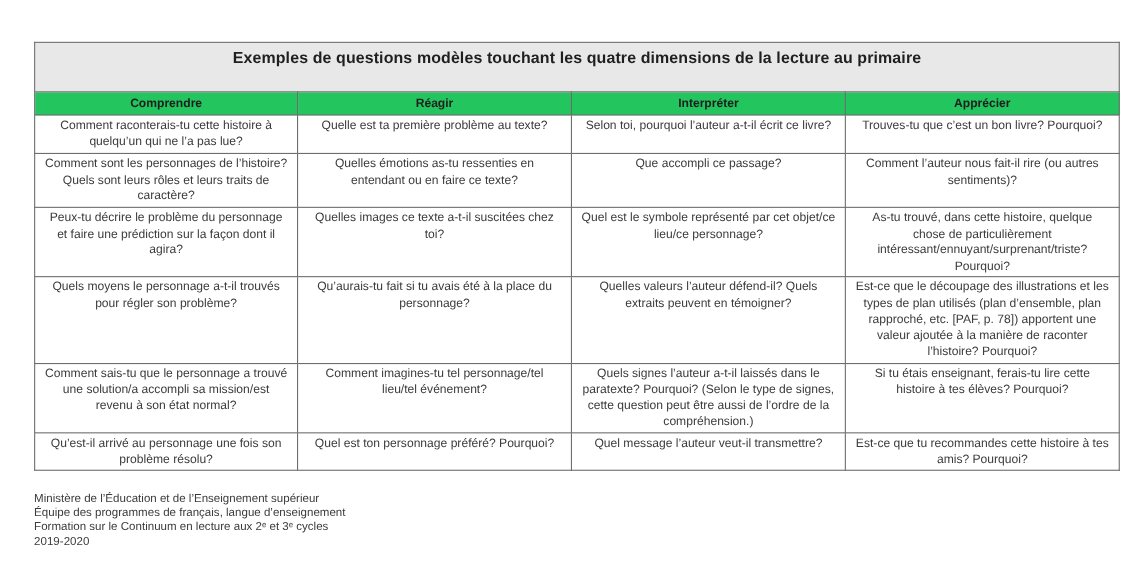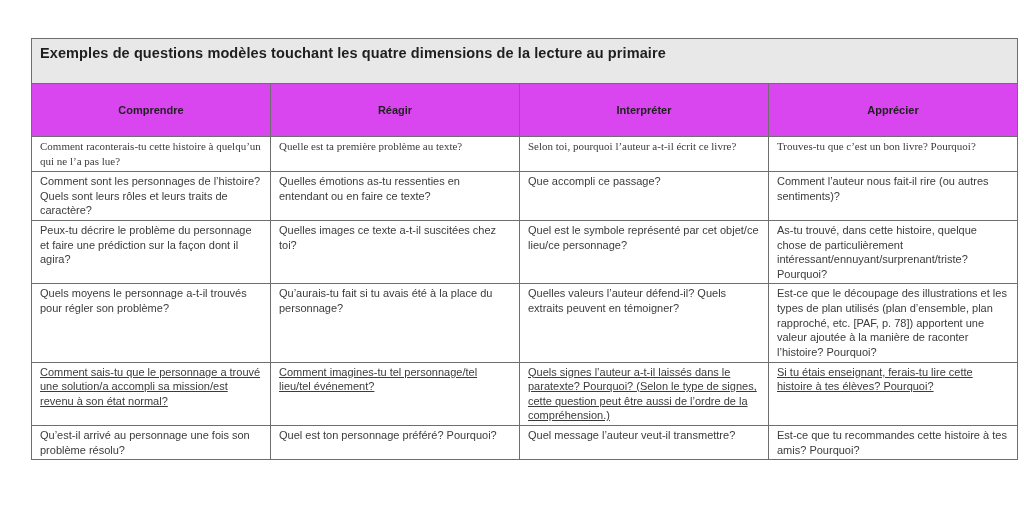--- a/index.html
+++ b/index.html
@@ -18,51 +18,52 @@
     border-collapse:collapse;
     table-layout:fixed;
   }
   table.doc-table col.c1 { width:239px; }
   table.doc-table col.c2 { width:249px; }
   table.doc-table col.c3 { width:249px; }
   table.doc-table col.c4 { width:249px; }
   table.doc-table td, table.doc-table th {
     border:1px solid #6e6e6e;
     vertical-align:top;
+    text-align:center;
   }
   td.title-cell {
     background:#e8e8e8;
     height:45px;
     font-size:14.5px;
     font-weight:bold;
     color:#1f1f1f;
     padding:6px 8px 0 8px;
     letter-spacing:0.1px;
   }
   th.col-header {
-    background:#d946ef;
+    background:#22c55e;
     height:18px;
     font-size:11px;
     font-weight:bold;
     color:#1f1f1f;
-    padding:20px 4px;
+    padding:4px 4px;
     vertical-align:middle;
   }
   td.q-cell {
     background:#ffffff;
     font-size:11px;
     line-height:1.33;
     padding:2px 8px;
     color:#3b3b3b;
   }
-  tr.r1 td { height:35px;font-family:Liberation Serif, serif; }
+  tr.r1 td { height:35px; }
   tr.r2 td { height:38px;margin-top:24px; }
   tr.r3 td { height:58px; }
   tr.r4 td { height:77px; }
-  tr.r5 td { height:57px;text-decoration:underline; }
+  tr.r5 td { height:57px; }
   tr.r6 td { height:28px; }
   tr.r7 td { height:32px; }
   .footer {
     position:absolute; left:31px; top:447px;
     font-size:10.5px;
     line-height:13px;
     color:#3b3b3b;
     text-align:left;
   }
 </style>
@@ -120,14 +121,20 @@
       </tr>
       <tr class="r6">
         <td class="q-cell">Qu’est-il arrivé au personnage une fois son problème résolu?</td>
         <td class="q-cell">Quel est ton personnage préféré? Pourquoi?</td>
         <td class="q-cell">Quel message l’auteur veut-il transmettre?</td>
         <td class="q-cell">Est-ce que tu recommandes cette histoire à tes amis? Pourquoi?</td>
       </tr>
     </tbody>
   </table>
 
+  <div class="footer">
+    <div>Ministère de l’Éducation et de l’Enseignement supérieur</div>
+    <div>Équipe des programmes de français, langue d’enseignement</div>
+    <div>Formation sur le Continuum en lecture aux 2ᵉ et 3ᵉ cycles</div>
+    <div>2019-2020</div>
+  </div>
 
 </div>
 
 </body></html>

